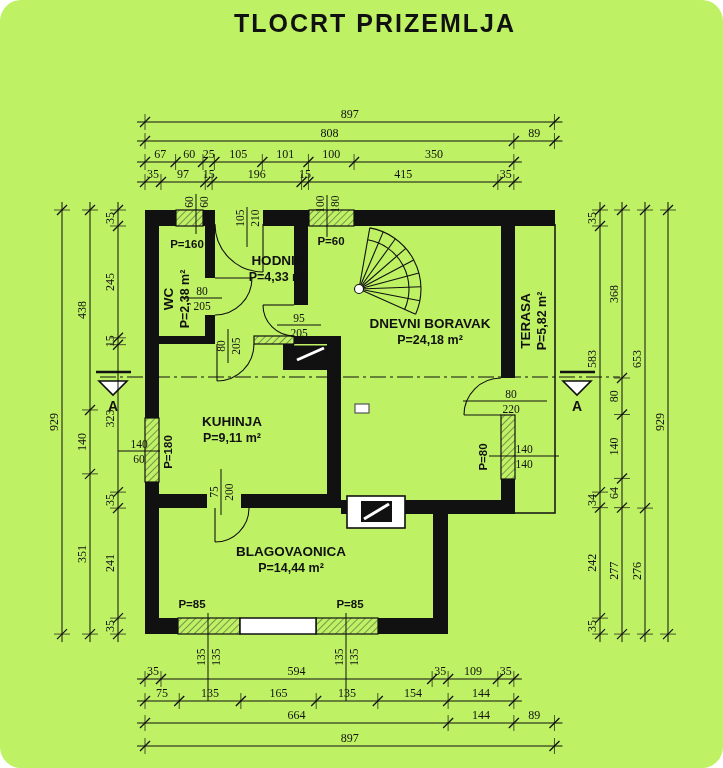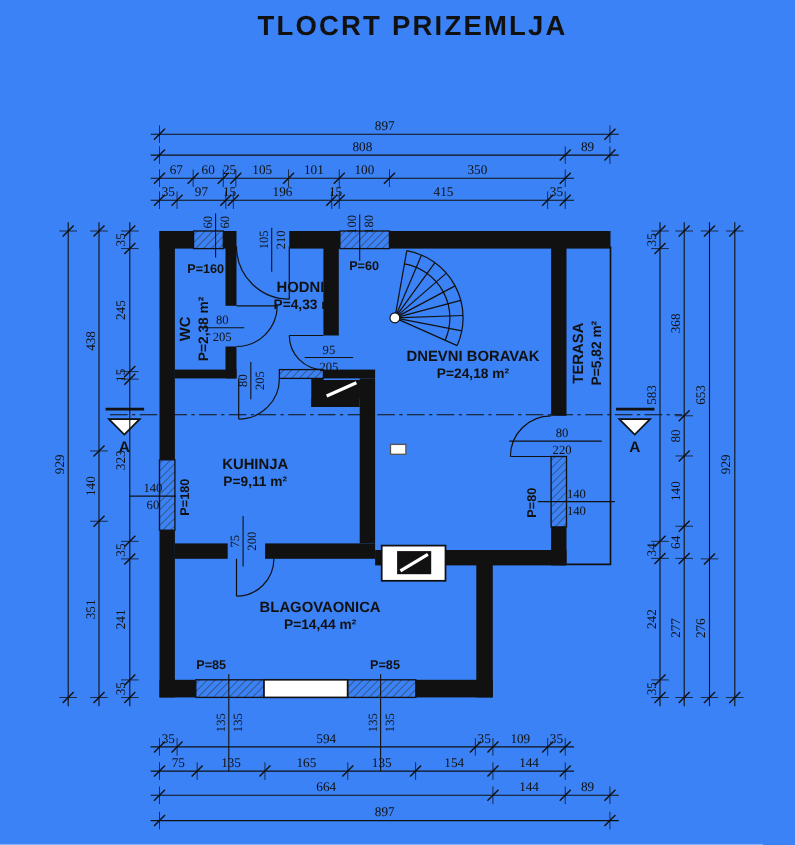--- a/index.html
+++ b/index.html
@@ -1,17 +1,17 @@
 <!DOCTYPE html>
 <html><head>
 <meta charset="utf-8">
 <style>
   html,body{margin:0;padding:0;background:#fff;}
-  .page{position:relative;width:723px;height:768px;background:#3b82f6;overflow:hidden;
-        font-family:"Liberation Sans",sans-serif;}
+  .page{position:relative;width:723px;height:768px;background:#bef264;overflow:hidden;
+        font-family:"Liberation Sans",sans-serif;border-radius:21px;}
   svg text{fill:#111;}
   .title-text{font-family:"Liberation Sans",sans-serif;font-size:25px;font-weight:bold;letter-spacing:2px;}
   .dim-text{font-family:"Liberation Serif",serif;font-size:12px;}
   .frac-text{font-family:"Liberation Serif",serif;font-size:11.5px;}
   .room-name{font-family:"Liberation Sans",sans-serif;font-size:13.5px;font-weight:bold;}
   .room-area{font-family:"Liberation Sans",sans-serif;font-size:12.5px;font-weight:bold;}
   .open-label{font-family:"Liberation Sans",sans-serif;font-size:11.5px;font-weight:bold;}
   .section-letter{font-family:"Liberation Sans",sans-serif;font-size:14px;font-weight:bold;}
 </style>
 </head>

